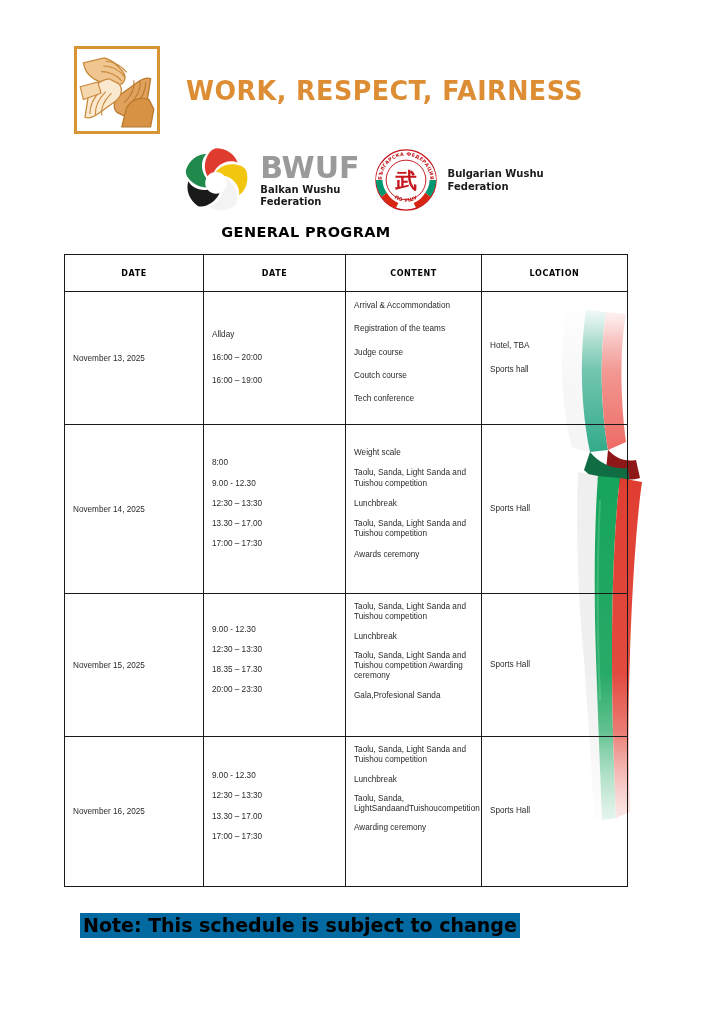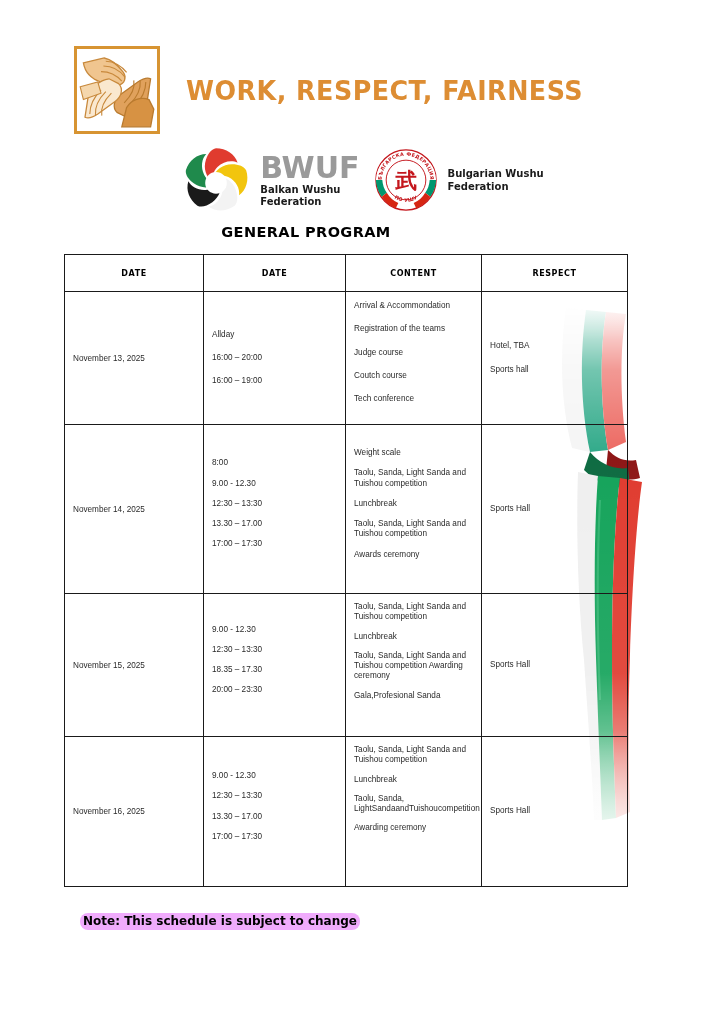--- a/index.html
+++ b/index.html
@@ -164,26 +164,25 @@
   }
   .ribbon-wrap svg { display: block; width: 100%; height: 100%; }
 
   
   .note {
     position: absolute;
     left: 80px;
     top: 913px;
     font-family: "DejaVu Sans", sans-serif;
     font-weight: bold;
-    font-size: 12px;
+    font-size: 19px;
     color: #000000;
-    background: #f0abfc;
+    background: #0369a1;
     padding: 1px 3px 2px 3px;
     white-space: nowrap;
-    border-radius: 8px;
   }
 </style>
 </head>
 <body>
 
 <div class="slogan-band">
 
   <div class="hands-logo">
     <svg viewBox="0 0 100 100" xmlns="http://www.w3.org/2000/svg">
       <rect x="0" y="0" width="100" height="100" fill="#ffffff"></rect>
@@ -342,21 +341,21 @@
     <col class="col-date">
       <col class="col-hours">
       <col class="col-cont">
       <col class="col-loc">
   </colgroup>
   <thead>
     <tr>
       <th>DATE</th>
       <th>DATE</th>
       <th>CONTENT</th>
-      <th>RESPECT</th>
+      <th>LOCATION</th>
     </tr>
   </thead>
   <tbody>
 
     <tr class="row-tall">
       <td class="cell-pad cell-date">November 13, 2025</td>
       <td class="cell-pad">
         <span class="lines">
           <span class="ln">Allday</span>
           <span class="ln">16:00 – 20:00</span>

